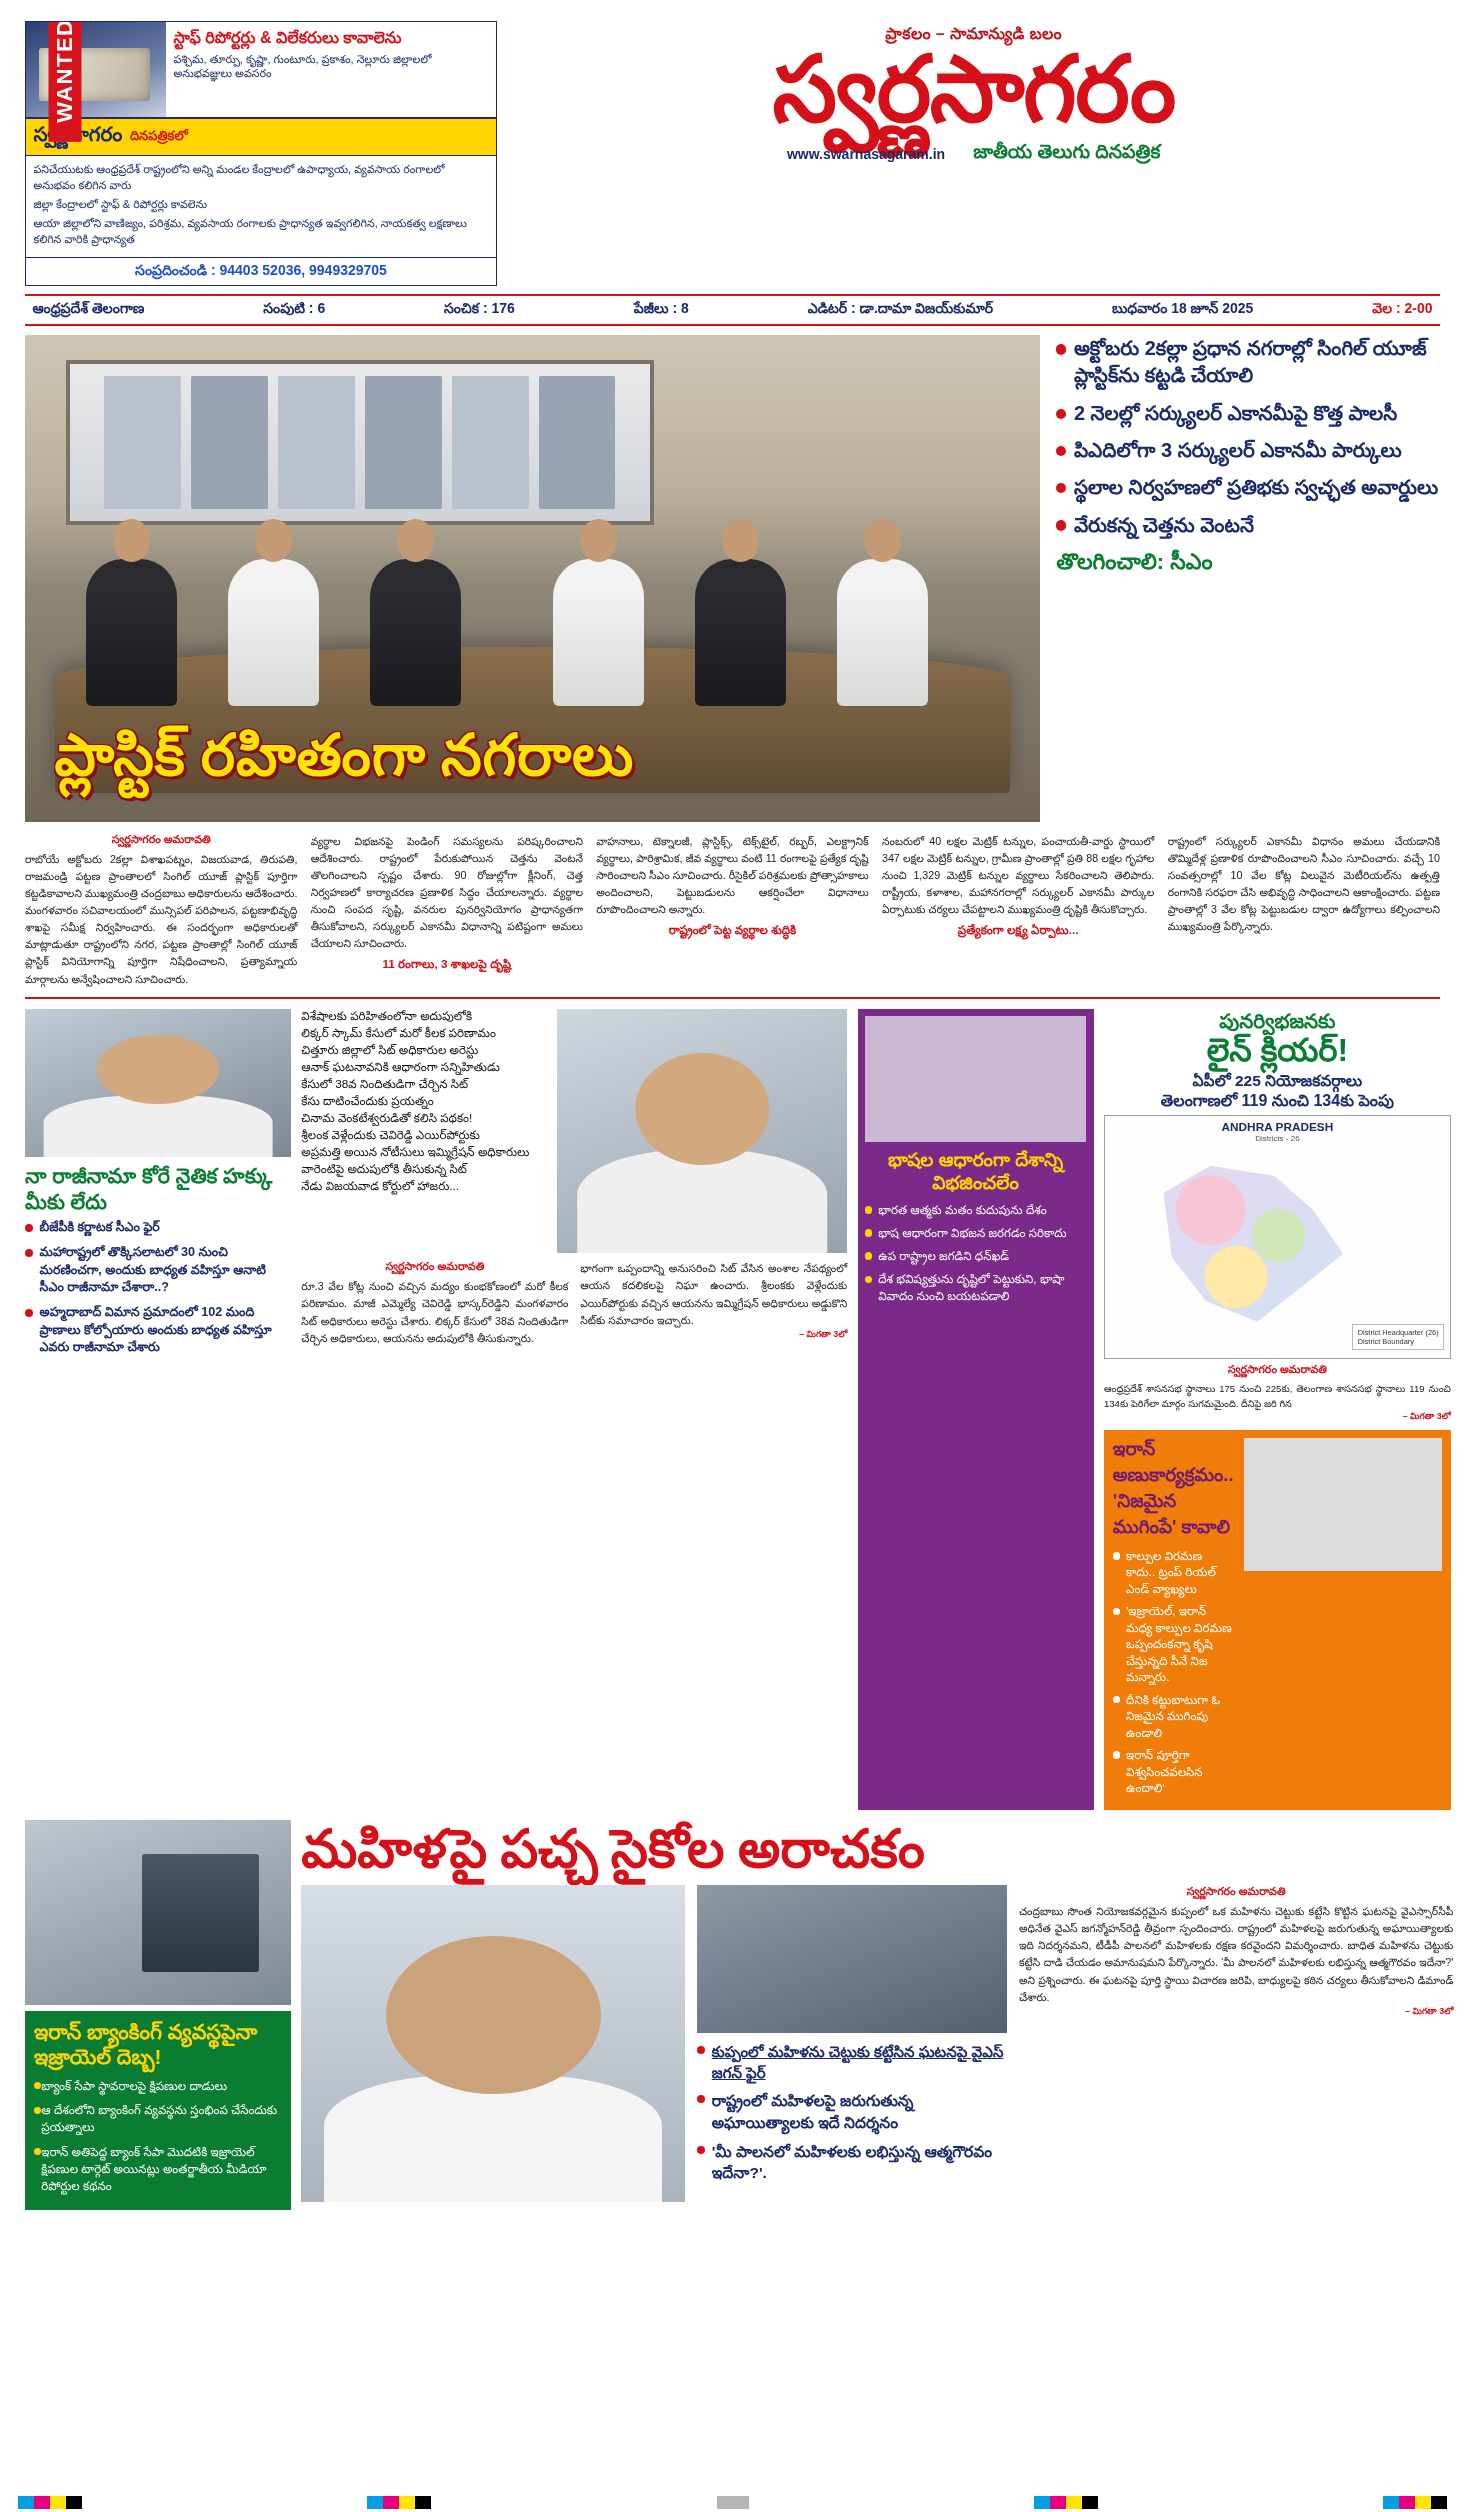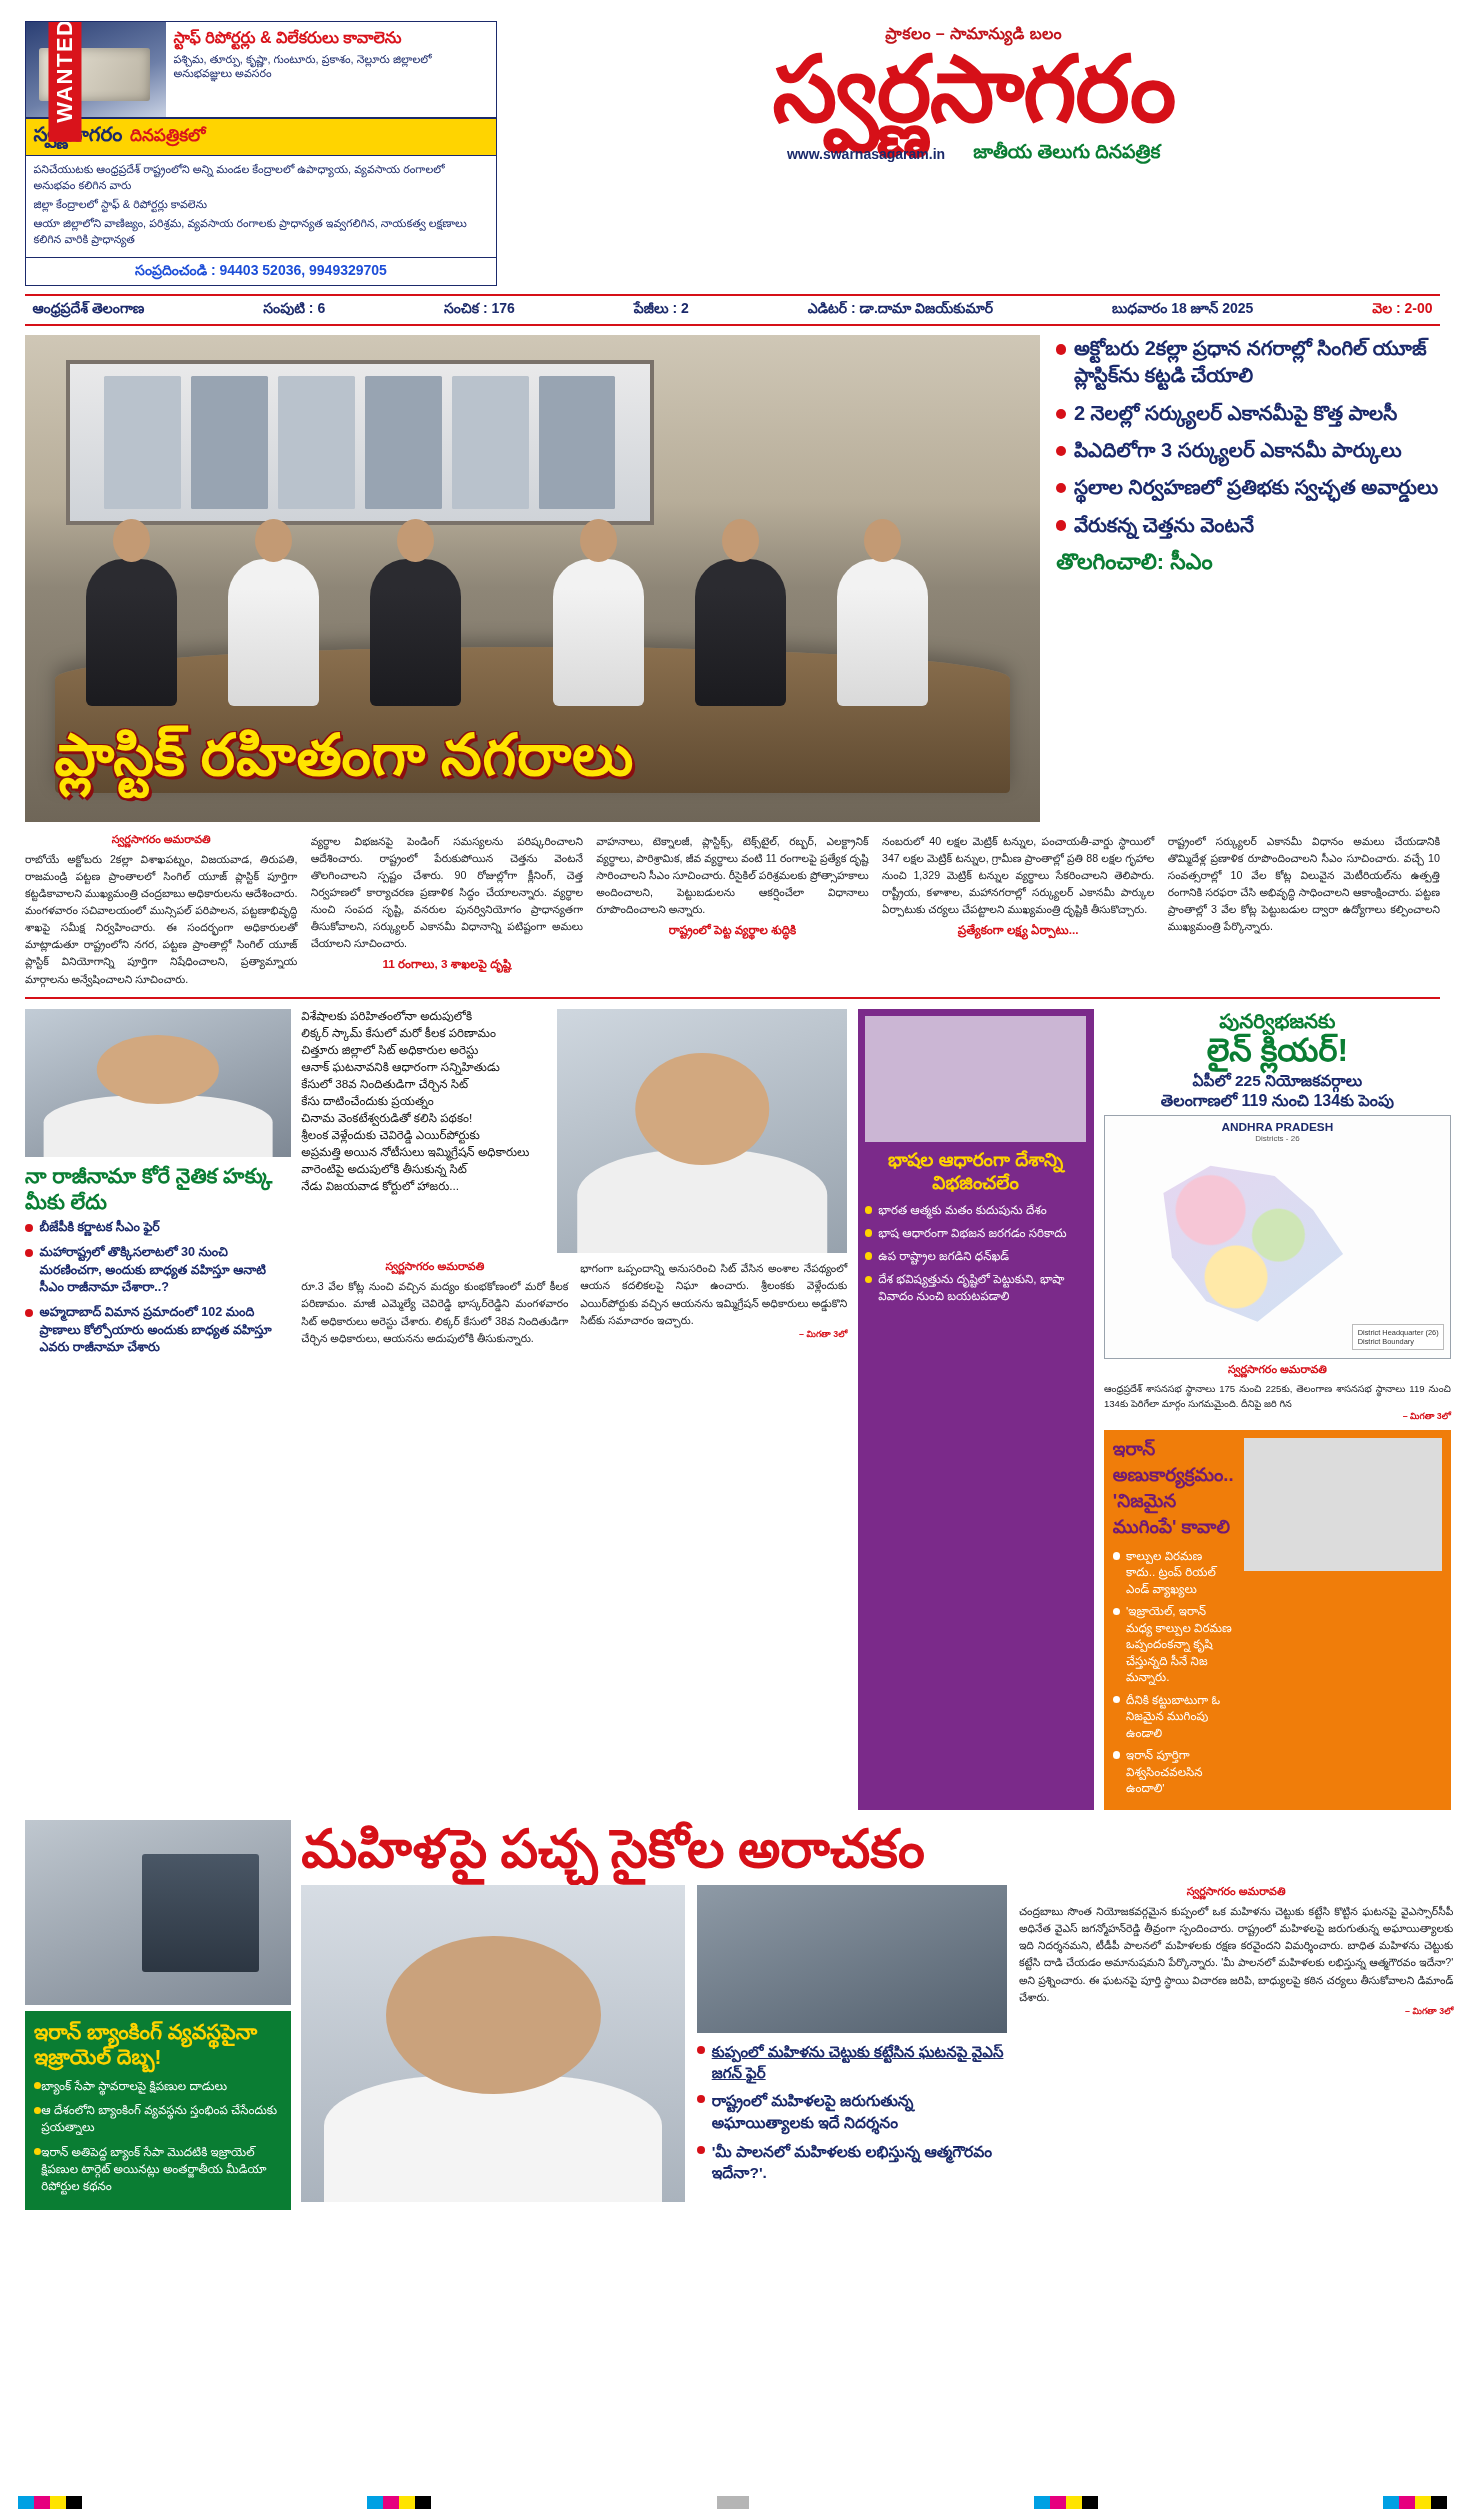--- a/index.html
+++ b/index.html
@@ -83,21 +83,21 @@
     display:flex; align-items:center; gap:7.4px;
     background:#ffd400;
     border-top:0.7px solid #1b2a6b;
     border-bottom:0.7px solid #1b2a6b;
     padding:4.4px 7.4px;
   }
   .wanted-brandrow .brand {
     color:#1b2a6b; font-weight:bold; font-size:20px;
   }
   .wanted-brandrow .brandsub {
-    color:#d9131b; font-weight:bold; font-size:17px;
+    color:#d9131b; font-weight:bold; font-size:13px;
   }
   .wanted-body {
     padding:5.9px 7.4px;
     font-size:11px;
     color:#1b2a6b;
     line-height:1.45;
     flex:1;
   }
   .wanted-body p { margin:0 0 3px 0; }
   .wanted-phone {
@@ -498,21 +498,21 @@
         <span class="np-web">www.swarnasagaram.in</span>
         <span class="np-kicker">జాతీయ తెలుగు దినపత్రిక</span>
       </div>
     </div>
   </div>
 
   <div class="infobar">
     <span class="cell">ఆంధ్రప్రదేశ్  తెలంగాణ</span>
     <span class="cell">సంపుటి : 6</span>
     <span class="cell">సంచిక : 176</span>
-    <span class="cell">పేజీలు : 2</span>
+    <span class="cell">పేజీలు : 8</span>
     <span class="cell">ఎడిటర్ : డా.దామా విజయ్‌కుమార్</span>
     <span class="cell">బుధవారం 18 జూన్ 2025</span>
     <span class="cell red">వెల : 2-00</span>
   </div>
 
   <div class="topsec">
 
     <div class="lead-photo-wrap">
       <div class="lead-photo">
         <div class="lp-room"></div>

